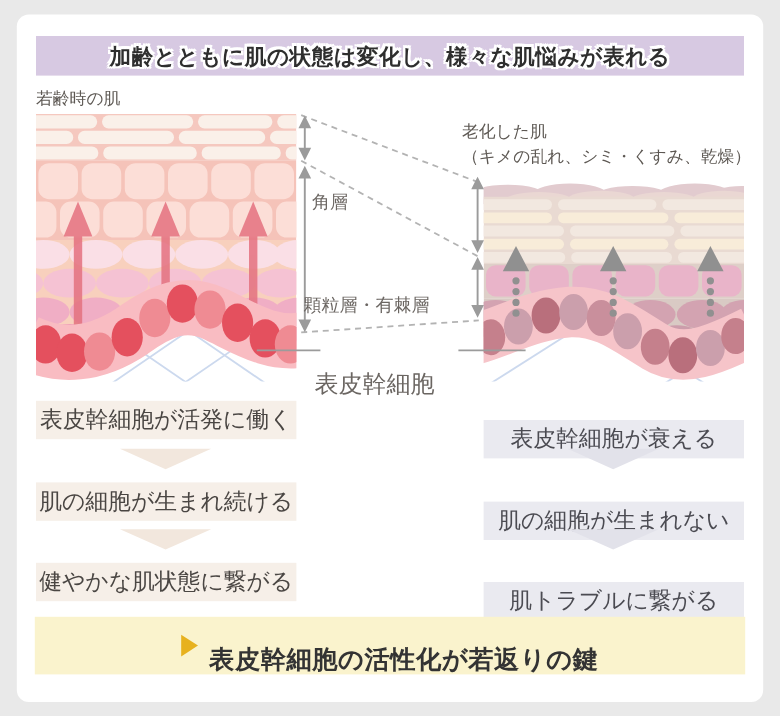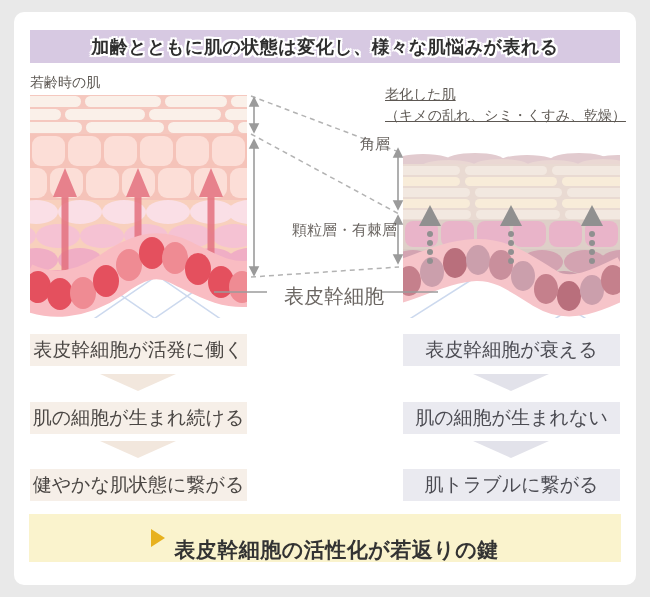--- a/index.html
+++ b/index.html
@@ -5,27 +5,27 @@
   html,body{margin:0;padding:0;}
   body{background:#e9e9e9;font-family:"Liberation Sans","DejaVu Sans",sans-serif;}
   .stage{position:relative;width:650px;height:597px;background:#e9e9e9;overflow:hidden;padding-left:44px;}
   .abs{position:absolute;}
   .card{left:14px;top:12px;width:622px;height:573px;background:#ffffff;border-radius:10px;}
   .header-band{left:30px;top:30px;width:590px;height:33px;background:#d7c9e2;display:flex;align-items:center;justify-content:center;
     font-size:18px;font-weight:bold;color:#2e2e2e;letter-spacing:.5px;
     text-shadow:-2px -2px 0 #fff,2px -2px 0 #fff,-2px 2px 0 #fff,2px 2px 0 #fff,0 -2px 0 #fff,0 2px 0 #fff,-2px 0 0 #fff,2px 0 0 #fff;}
   .skin-label{font-size:14px;color:#5d5853;text-align:left;line-height:21px;}
   .young-label{left:30px;top:72px;width:217px;}
-  .aged-label{left:385px;top:84px;width:250px;text-decoration:underline;}
+  .aged-label{left:385px;top:99px;width:250px;}
   .diagram{overflow:hidden;}
-  .layer-label{font-size:15px;color:#6b6662;text-align:right;z-index:6;}
+  .layer-label{font-size:15px;color:#6b6662;text-align:left;z-index:6;margin-top:24px;}
   .stem-label{font-size:20px;}
   .fbox{width:217px;height:32px;display:flex;align-items:center;justify-content:center;font-size:19px;color:#4a4643;}
   .fbox.young{background:#f6efe8;}
-  .fbox.aged{background:#eaeaf0;color:#4b4b52;}
+  .fbox.aged{background:#eaeaf0;color:#4b4b52;margin-top:16px;}
   .chev{width:0;height:0;border-left:38px solid transparent;border-right:38px solid transparent;}
   .chev.young{border-top:17px solid #f2e7dd;}
   .chev.aged{border-top:17px solid #e2e2ea;}
   .conclusion{left:29px;top:514px;width:592px;height:48px;background:#faf3cd;display:flex;align-items:center;justify-content:center;}
   .marker{width:0;height:0;border-left:14px solid #e7b11e;border-top:9px solid transparent;border-bottom:9px solid transparent;margin-right:9px;}
   .conclusion-text{font-size:21px;font-weight:bold;color:#333333;letter-spacing:.5px;margin-top:24px;}
   .overlay{left:0;top:0;z-index:5;pointer-events:none;}
 </style>
 </head>
 <body>

